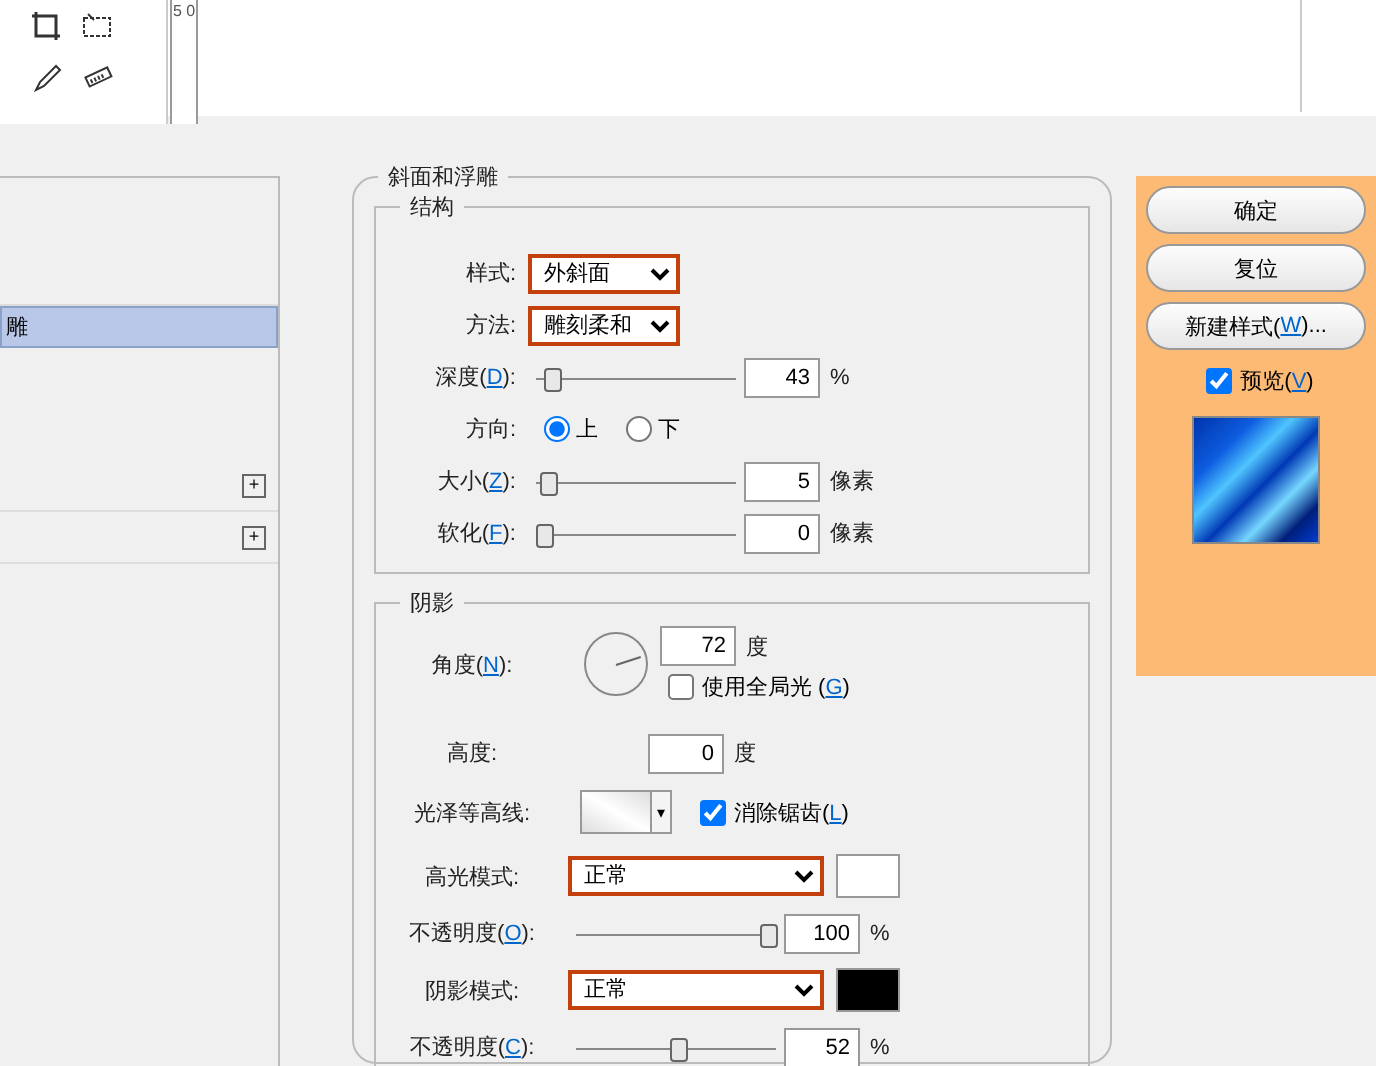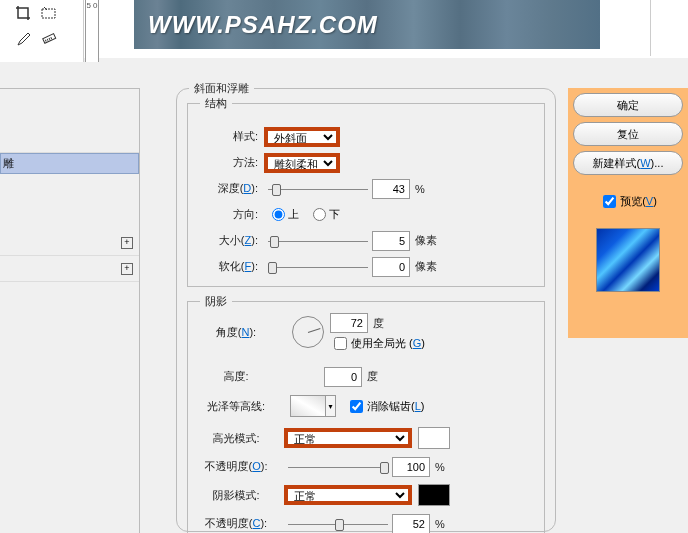--- a/index.html
+++ b/index.html
@@ -16,39 +16,39 @@
 .layer-header{height:64px;background:#f0f0f0;border-bottom:1px solid #ddd}
 .layer-selected{height:21px;background:#b9c8e8;border:1px solid #8aa2c8;display:flex;align-items:center;padding-left:2px;font-size:11px}
 .layer-sub{height:26px;border-bottom:1px solid #ddd;display:flex;align-items:center;justify-content:flex-end;padding-right:6px}
 .plus-box{width:12px;height:12px;border:1px solid #666;display:flex;align-items:center;justify-content:center;font-size:9px;line-height:1}
 .dialog{position:absolute;left:176px;top:88px;width:380px;height:445px;background:#f0f0f0}
 .fieldset{border:1px solid #bbb;border-radius:12px;padding:10px 10px 10px;margin-bottom:6px;position:relative}
 .fieldset-legend{position:absolute;top:-8px;left:12px;background:#f0f0f0;padding:0 5px;font-size:11px;color:#222}
 .row{display:flex;align-items:center;height:25px;margin-bottom:1px}
 .row-label{width:70px;text-align:right;padding-right:6px;font-size:11px;color:#222}
 .row-wide-label{width:90px;text-align:center;padding-right:6px;font-size:11px;color:#222}
-select{height:20px;border:4px solid #c2410c;background:#fff;font-size:11px;padding:0 2px}
+select{height:20px;border:2px solid #c2410c;background:#fff;font-size:11px;padding:0 2px}
 .sel-sm{width:76px}
 .sel-lg{width:128px}
 .slider{width:100px;height:16px;position:relative;margin:0 4px}
 .slider-track{position:absolute;top:8px;left:0;right:0;height:1px;background:#888}
 .slider-thumb{position:absolute;top:3px;width:9px;height:12px;background:#e8e8e8;border:1px solid #666;border-radius:2px}
 input[type=text]{width:38px;height:20px;border:1px solid #999;background:#fff;text-align:right;padding:0 4px;font-size:11px}
 .unit{margin-left:5px;font-size:11px;color:#222}
 .hotkey{color:#06c;text-decoration:underline}
 input[type=radio]{margin:0 3px 0 8px}
 input[type=checkbox]{margin:0 4px}
 .color-swatch{width:32px;height:22px;border:1px solid #999;margin-left:6px}
 .angle-circle{width:32px;height:32px;border:1px solid #888;border-radius:50%;position:relative;margin-left:8px}
 .angle-line{position:absolute;top:15px;left:15px;width:13px;height:1px;background:#666;transform-origin:left center;transform:rotate(-18deg)}
 .contour-swatch{width:36px;height:22px;border:1px solid #999;background:linear-gradient(to top right,#ddd 0%,#fff 50%,#ddd 100%);margin-left:6px;position:relative}
 .contour-arrow{width:10px;height:22px;border:1px solid #999;border-left:none;display:flex;align-items:center;justify-content:center;font-size:8px;background:#f4f4f4}
 .right-panel{position:absolute;right:0;top:88px;width:120px;height:250px;background:#fdba74}
 .btn{width:110px;height:24px;border:1px solid #999;border-radius:12px;background:linear-gradient(#fdfdfd,#e6e6e6);margin:5px auto;display:flex;align-items:center;justify-content:center;font-size:11px;cursor:pointer}
-.preview-row{display:flex;align-items:center;justify-content:center;margin:19px 0}
+.preview-row{display:flex;align-items:center;justify-content:center;margin:8px 0}
 .preview-box{width:64px;height:64px;border:1px solid #888;margin:10px auto;background:linear-gradient(135deg,#0033aa 0%,#0d5de0 25%,#50c5ff 40%,#0038b5 55%,#76d7ff 70%,#001f7a 85%,#003cce 100%)}
 .inner-box{border:1px solid #bbb;padding:20px 6px 6px;position:relative;margin-top:14px}
 </style>
 </head>
 <body>
 
 <div class="top-bar">
   <div class="toolbox">
     <div class="tool-row">
       <span class="tool-ic">
@@ -72,23 +72,20 @@
       <span class="tool-ic">
           <svg width="16" height="16" viewBox="0 0 16 16">
             <rect x="2" y="6" width="12" height="5" stroke="#333" fill="none" transform="rotate(-25 8 8)"></rect>
             <path d="M4 8v2M6 8v2M8 8v2M10 8v2" stroke="#333" transform="rotate(-25 8 8)"></path>
           </svg>
         </span>
     </div>
   </div>
   <div class="ruler-v">5
 0</div>
-  <div class="banner">
-    <div class="banner-txt">WWW.PSAHZ.COM</div>
-  </div>
   <div class="scroll-r"></div>
 </div>
 
 <div class="layers-panel">
   <div class="layer-header"></div>
   <div class="layer-selected">
       <span>雕</span>
     </div>
   <div style="height:56px"></div>
   <div class="layer-sub">

